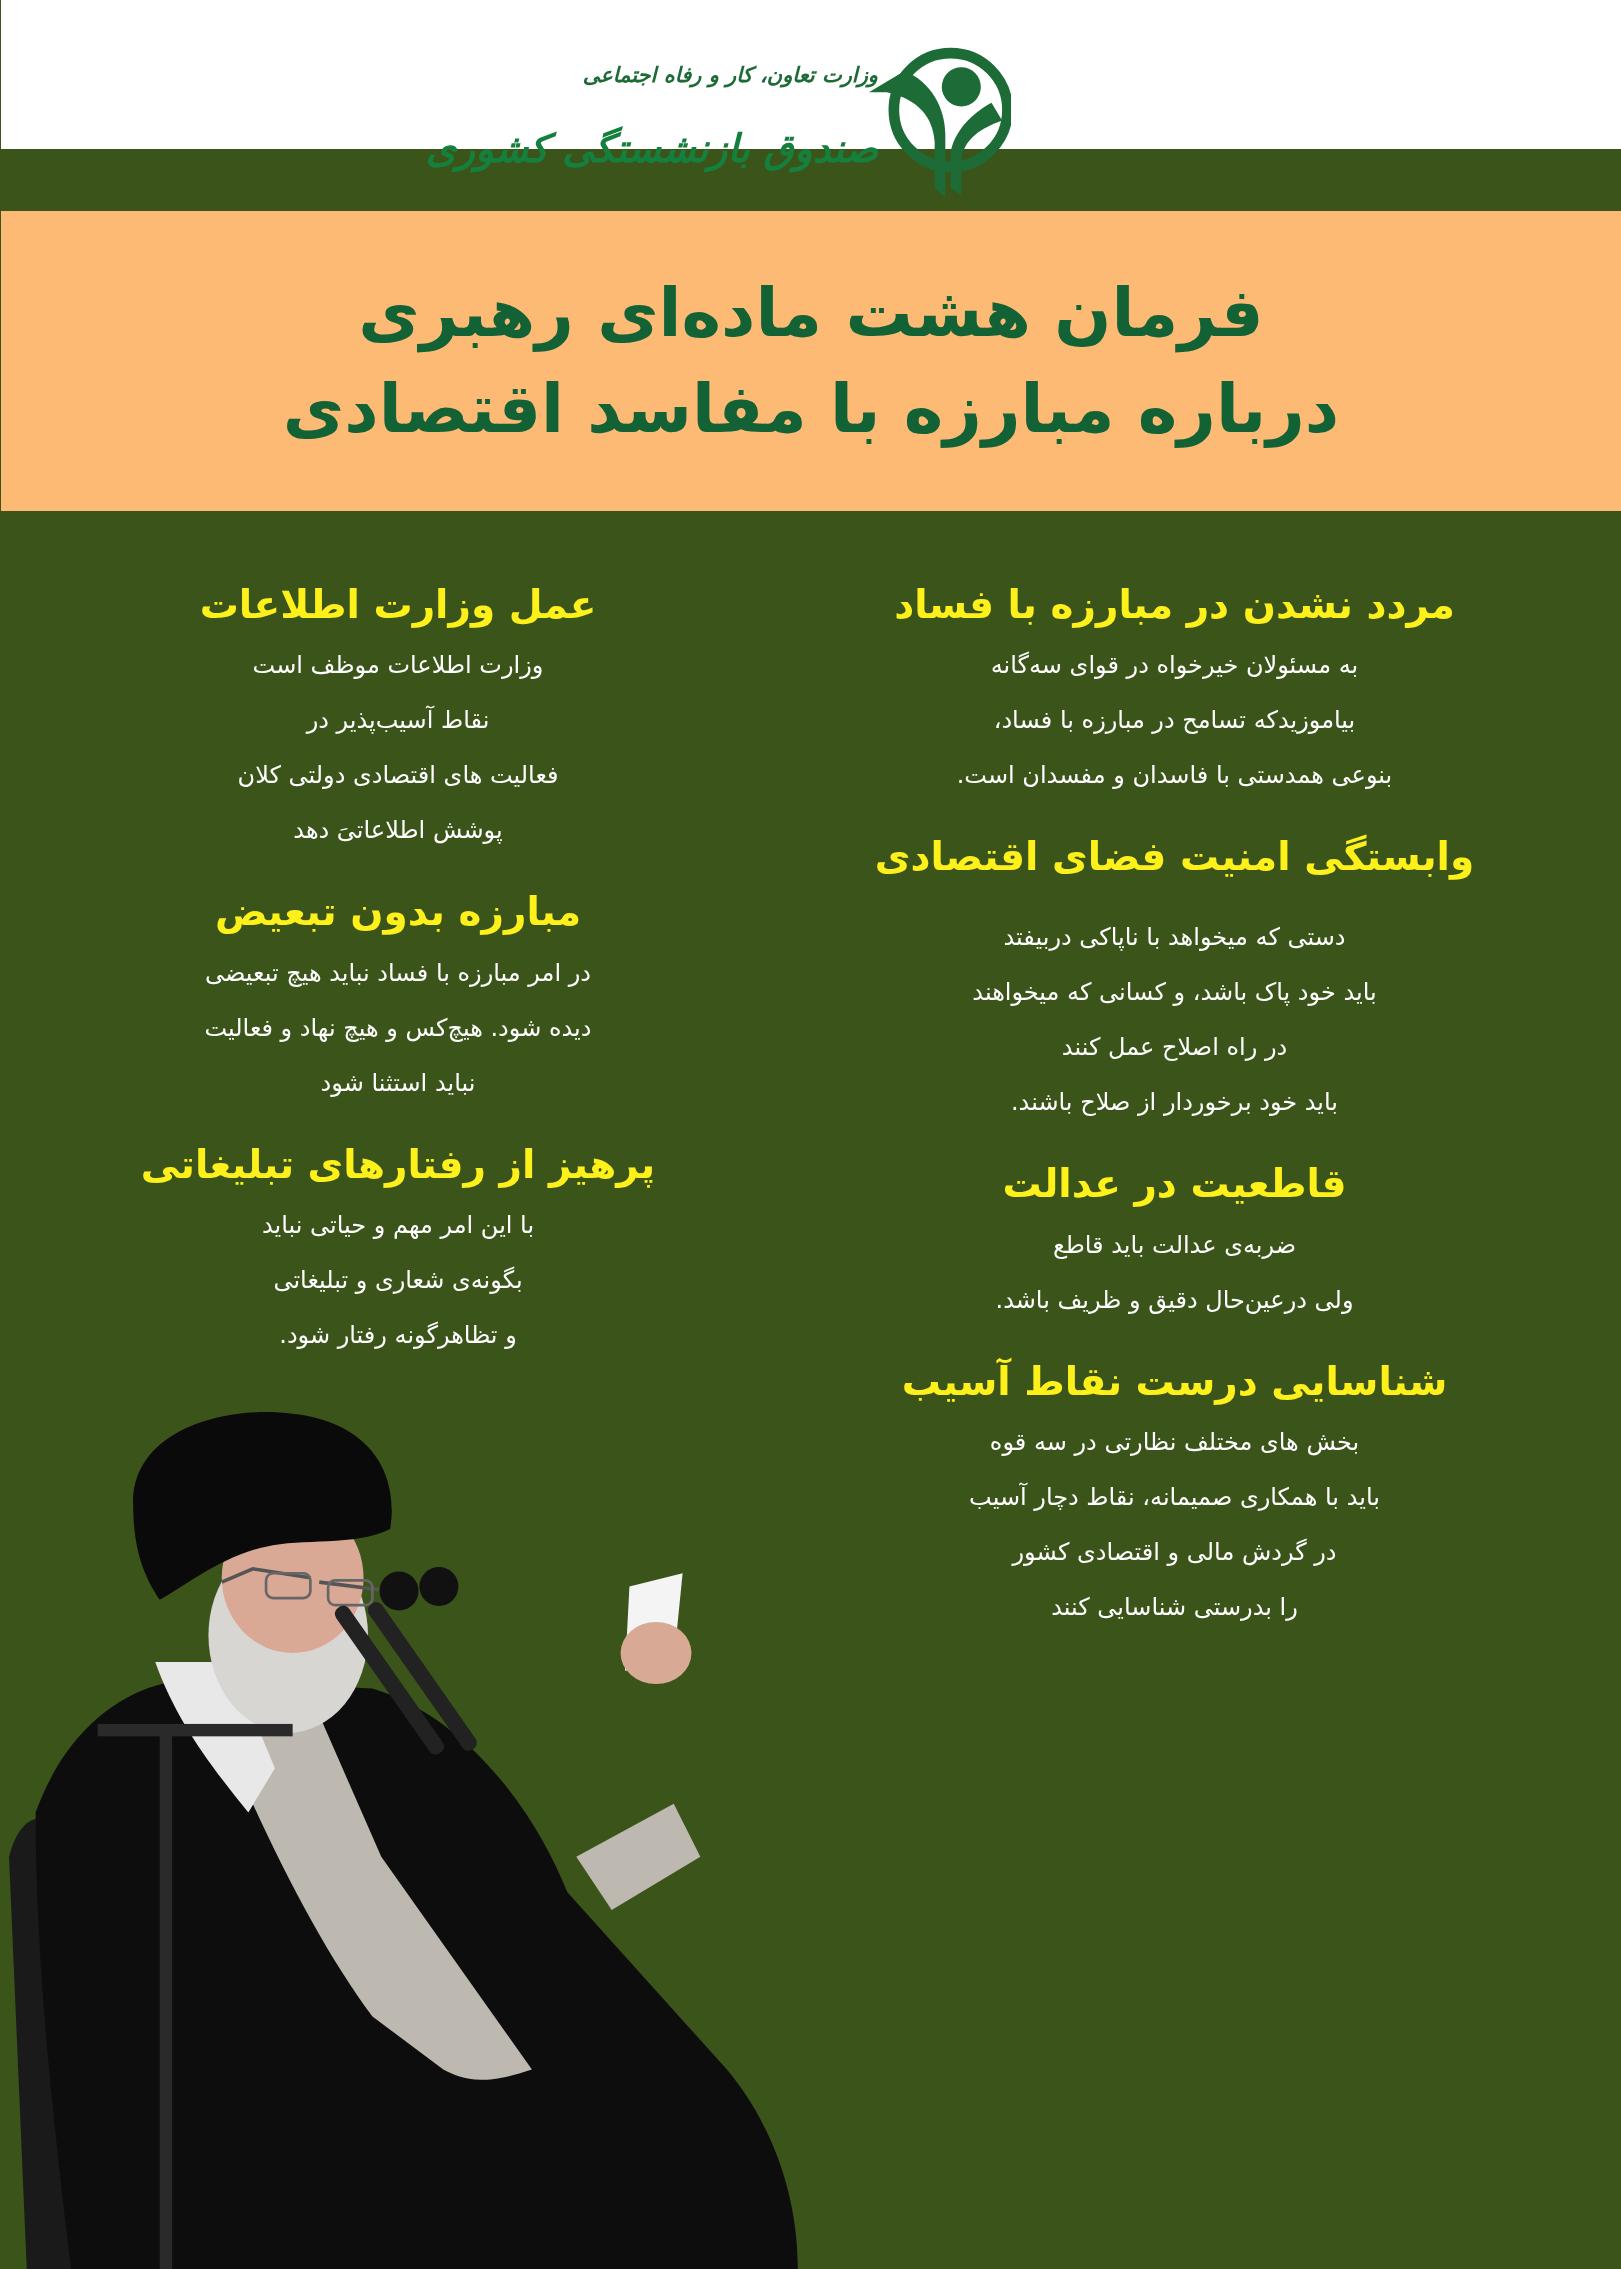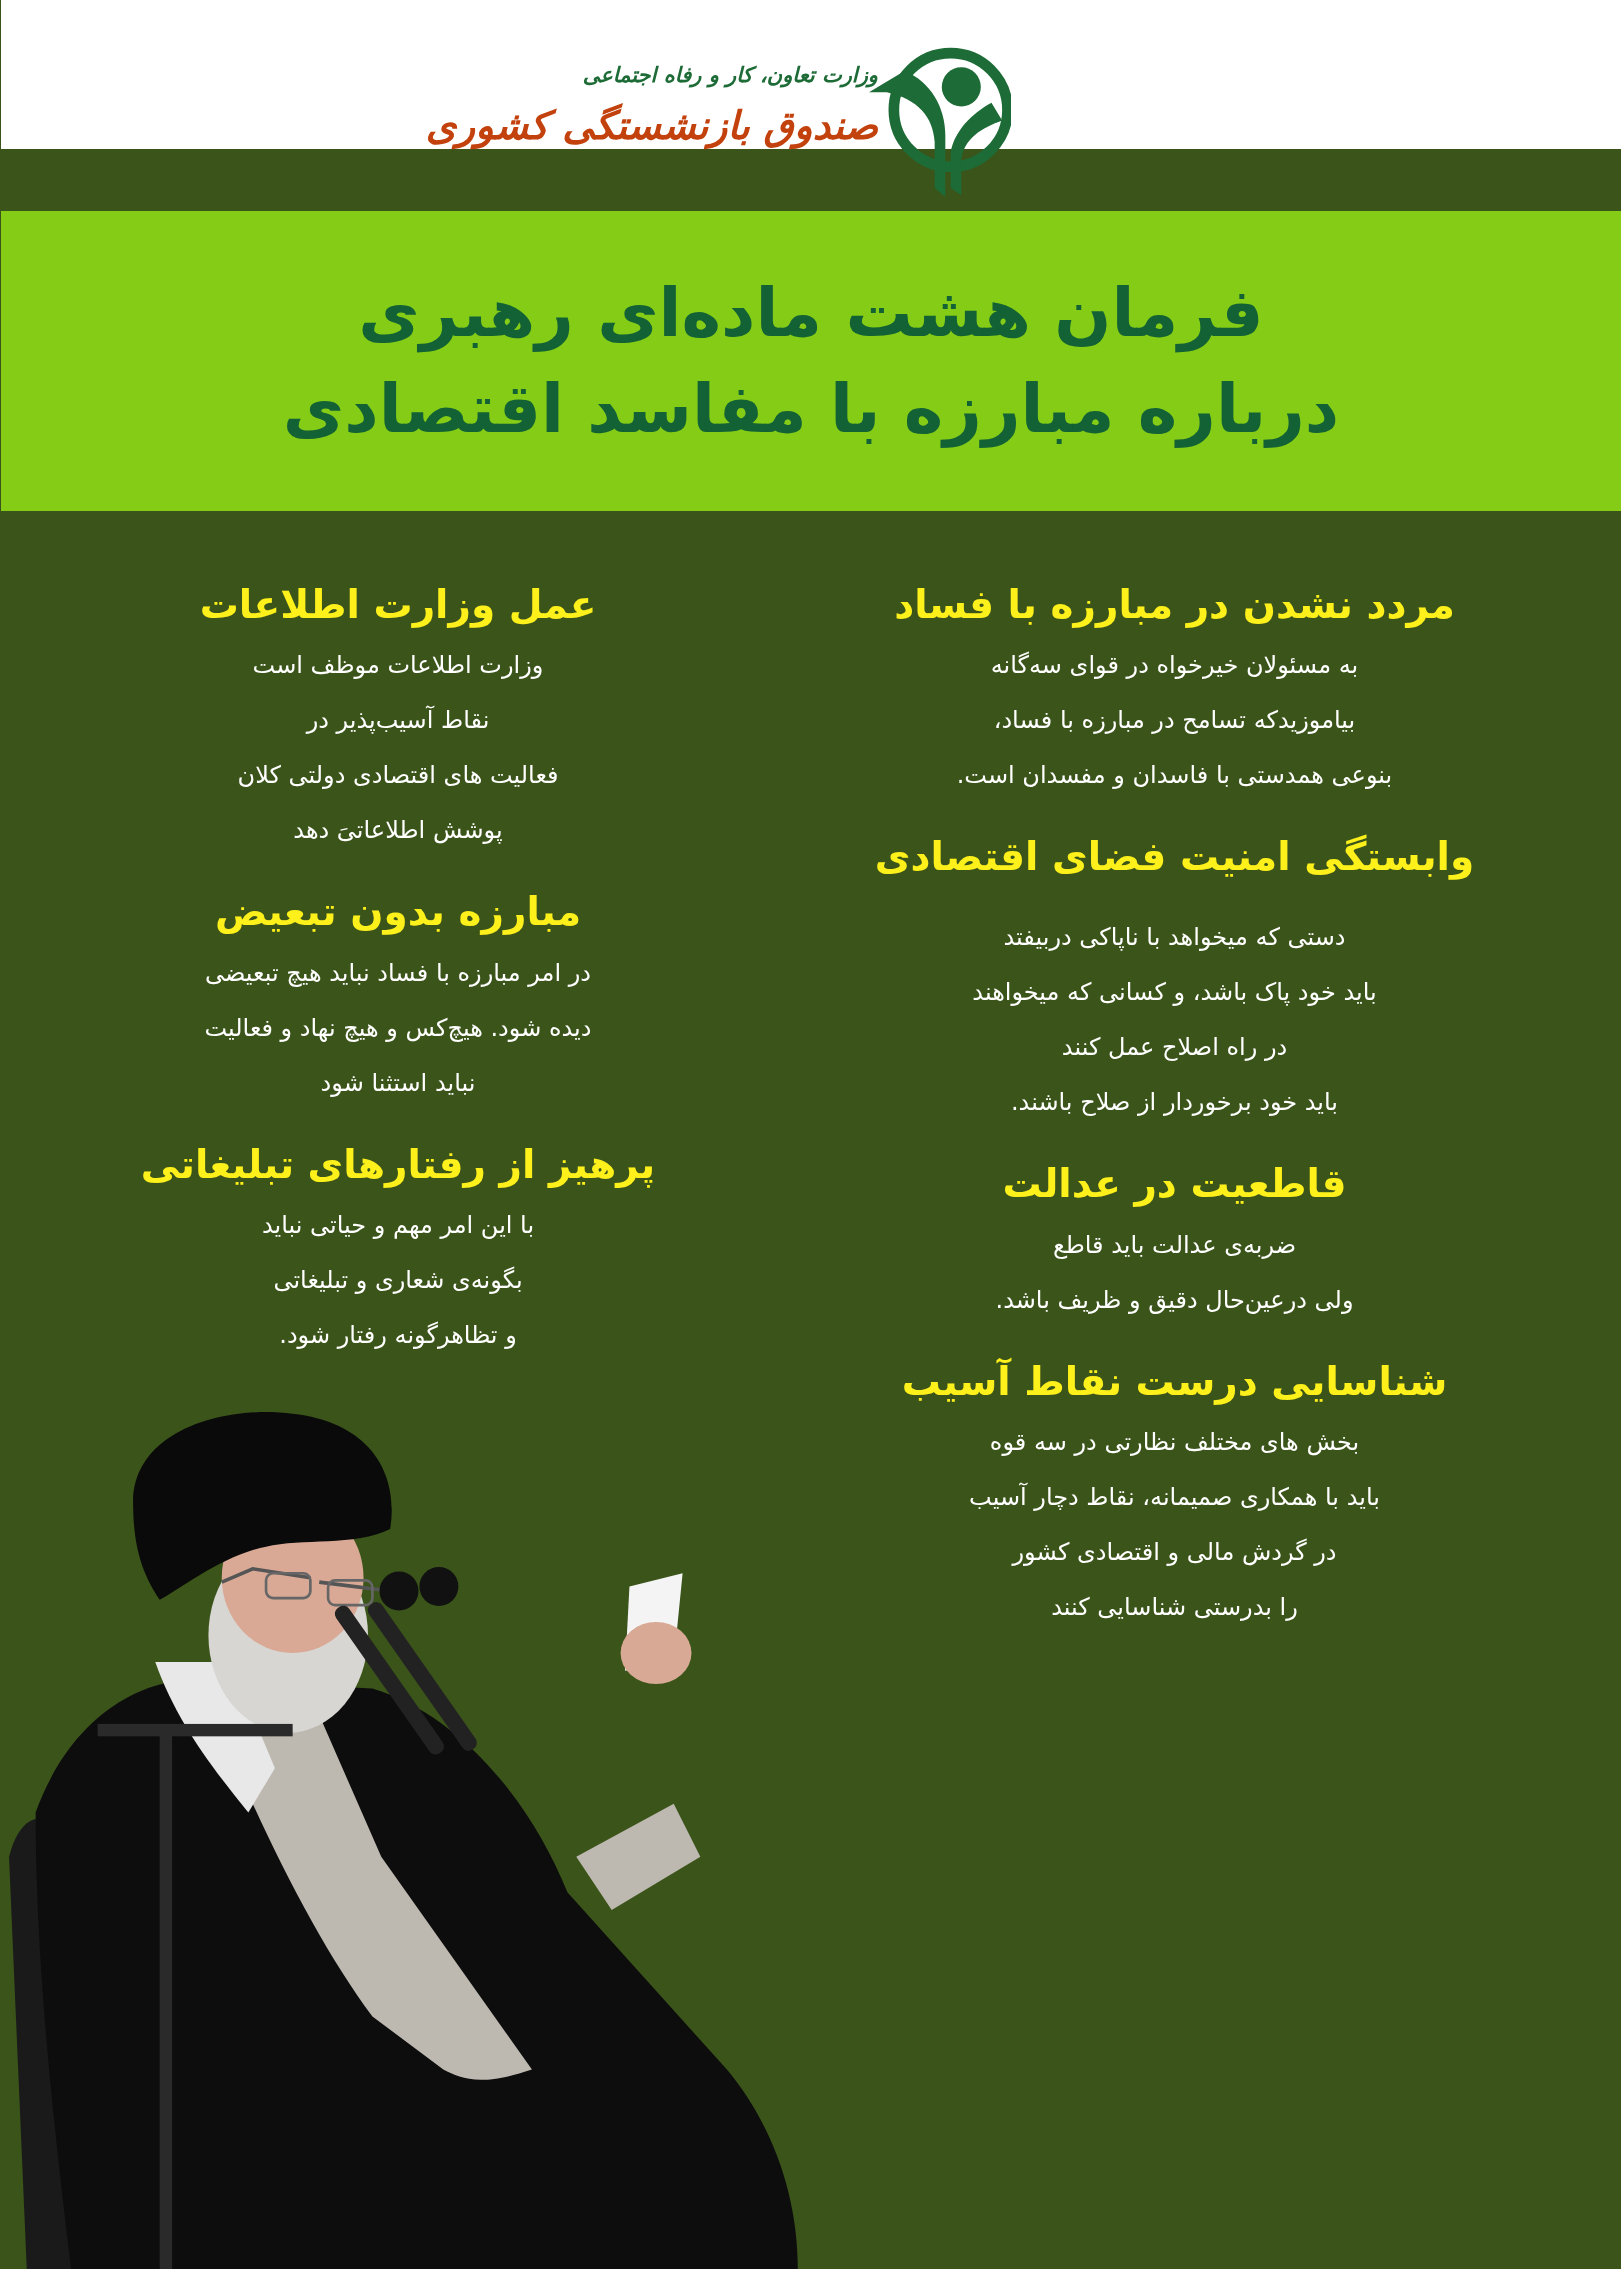--- a/index.html
+++ b/index.html
@@ -20,28 +20,28 @@
     }
     .logo-emblem {
       position: absolute; right: 0; top: 0; width: 142px; height: 151px;
     }
     .logo-line1 {
       position: absolute; right: 133px; top: 16px;
       color: #1d6b36; font-family: "DejaVu Serif", serif; font-style: italic;
       font-size: 21px; font-weight: bold; white-space: nowrap;
     }
     .logo-line2 {
-      position: absolute; right: 133px; top: 56px;
-      color: #c2410c; font-family: "DejaVu Serif", serif; font-style: italic;
+      position: absolute; right: 133px; top: 79px;
+      color: #15803d; font-family: "DejaVu Serif", serif; font-style: italic;
       font-size: 39px; font-weight: bold; white-space: nowrap;
     }
     
     .title-band {
       position: absolute; left: 0; top: 211px; width: 1622px; height: 300px;
-      background: #84cc16;
+      background: #fdba74;
       display: flex; flex-direction: column; align-items: center; justify-content: center;
     }
     .title-line {
       color: #136236; font-family: "DejaVu Sans", sans-serif; font-weight: bold;
       font-size: 67px; line-height: 96px; white-space: nowrap; letter-spacing: -0.9px;
     }
     
     .col {
       position: absolute; direction: rtl;
     }

